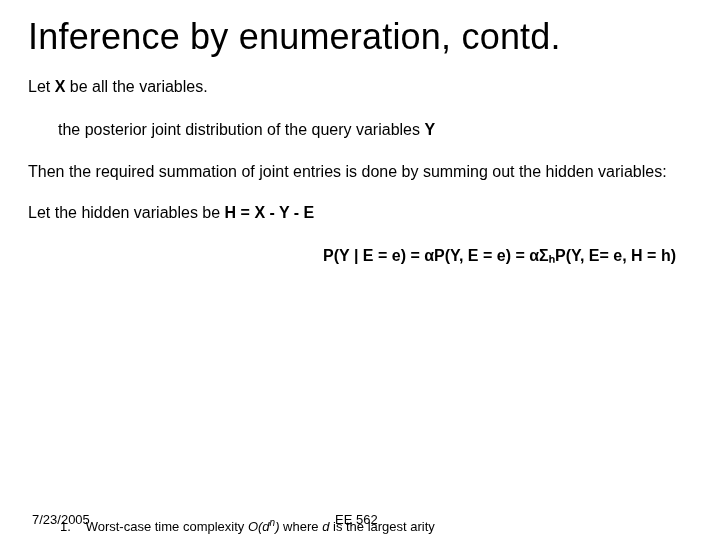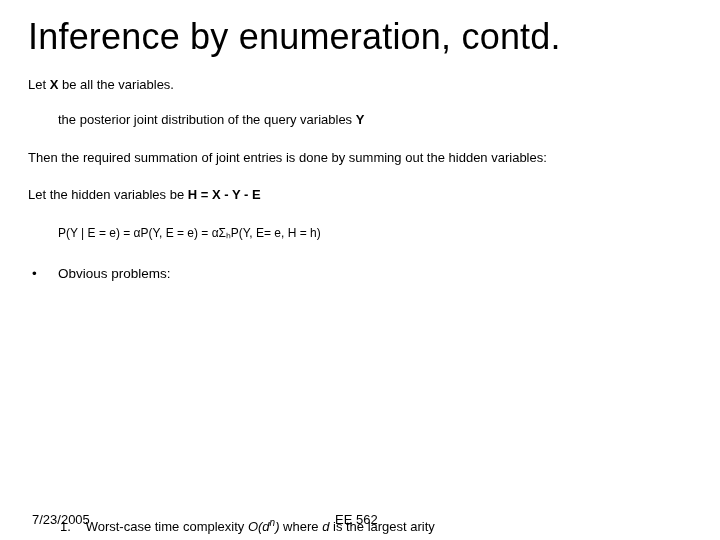--- a/index.html
+++ b/index.html
@@ -16,34 +16,35 @@
   .slide {
     padding: 12px 44px 0 28px;
   }
   .title {
     font-size: 36px;
     font-weight: 400;
     margin: 4px 0 18px 0;
     letter-spacing: 0.2px;
   }
   .block {
-    font-size: 13px;
+    font-size: 16px;
     line-height: 1.35;
     margin-bottom: 20px;
   }
   .indent {
     padding-left: 30px;
     margin-top: 35px;
   }
   .b { font-weight: bold; }
   .eq {
-    font-size: 12px;
-    font-weight: normal;
+    font-size: 16px;
+    font-weight: bold;
     padding-left: 30px;
     margin: 6px 0 24px 0;
+    text-align: right;
   }
   sup { font-size: 10px; vertical-align: super; }
   .i { font-style: italic; }
   ul.bul {
     list-style: none;
     padding: 0;
     margin: 0 0 18px 0;
   }
   ul.bul > li {
     font-size: 13.5px;
@@ -90,23 +91,20 @@
 
   <div class="block">Then the required summation of joint entries is done by summing out the hidden variables:</div>
 
   <div class="block">
     <span>Let the hidden variables be </span><span class="b">H = X - Y - E</span>
   </div>
 
   <div class="eq">P(Y | E = e) = αP(Y, E = e) = αΣₕP(Y, E= e, H = h)</div>
 
   <ul class="bul">
-    <li>
-      <span>Obvious problems:</span>
-    </li>
   </ul>
 
 </div>
 
 <div class="footer">
   <span class="date">7/23/2005</span>
   <span class="course">EE 562</span>
 </div>
 
 <div class="subnum">

